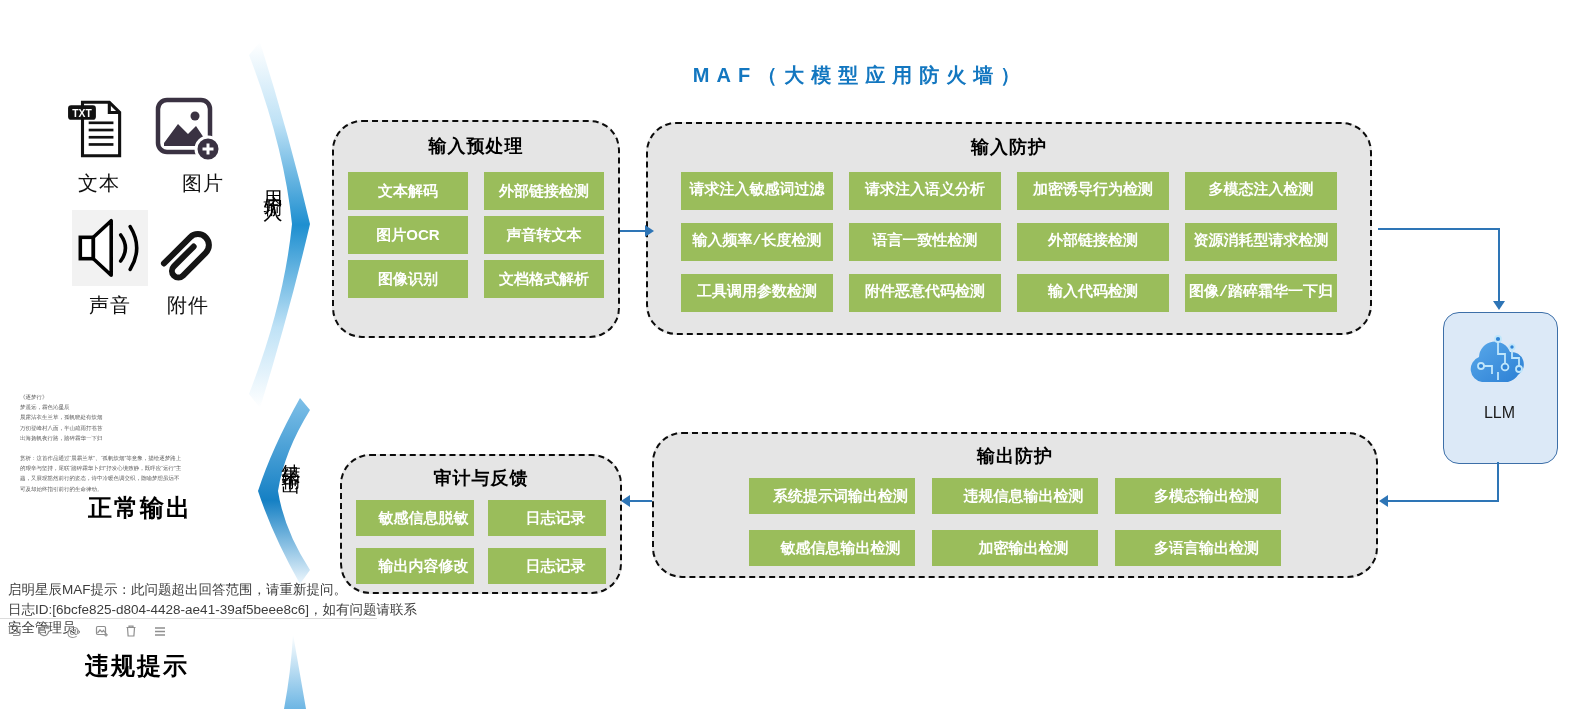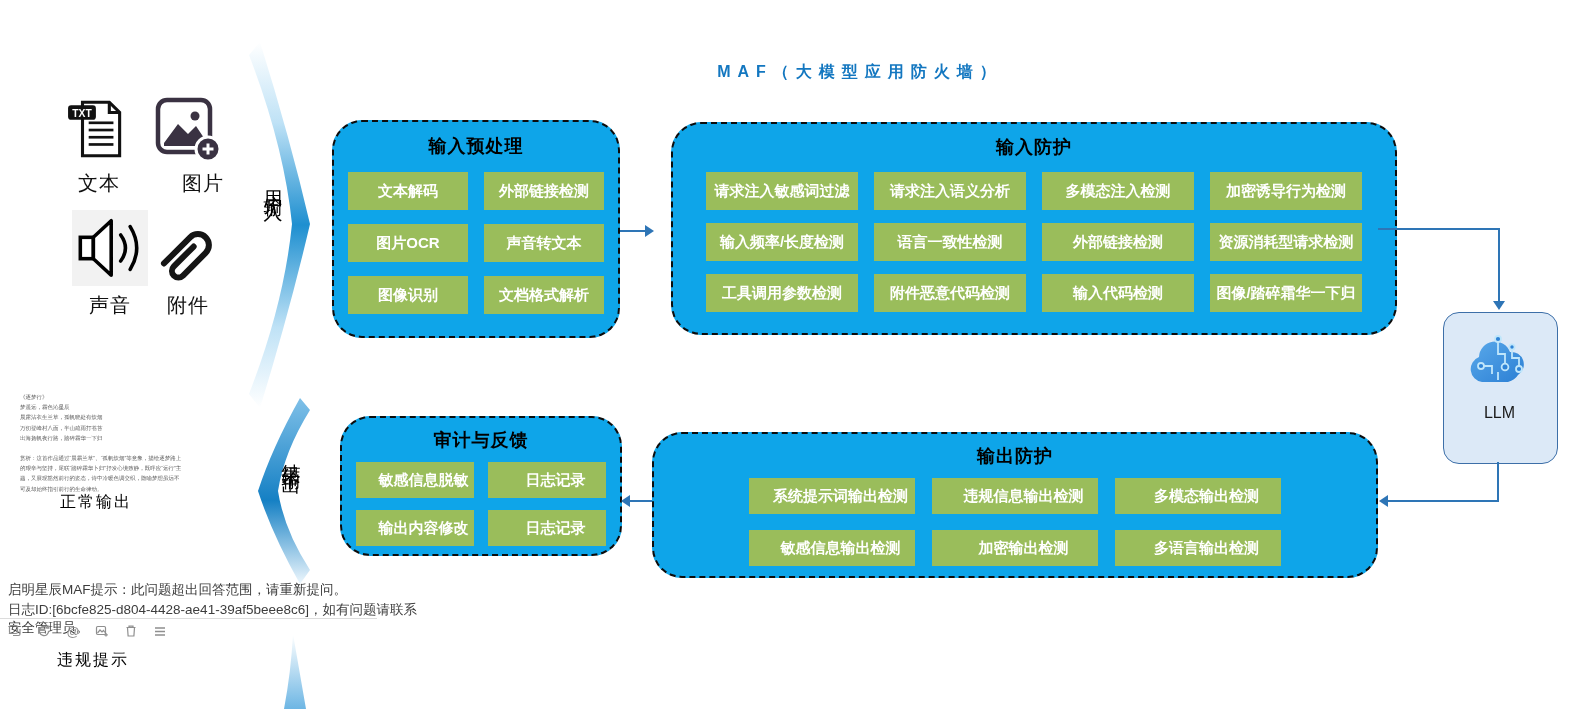--- a/index.html
+++ b/index.html
@@ -3,28 +3,28 @@
 <meta charset="utf-8">
 <style>
   html,body{margin:0;padding:0;background:#fff;}
   body{font-family:"Liberation Sans","DejaVu Sans",sans-serif;}
   #canvas{position:relative;width:1584px;height:709px;background:#fff;overflow:hidden;}
 
   .abs{position:absolute;}
 
   
   .main-title{left:560px;top:62px;width:600px;text-align:center;
-    font-size:16px;font-weight:bold;color:#1377c0;letter-spacing:7px;}
+    font-size:20px;font-weight:bold;color:#1377c0;letter-spacing:7px;}
 
   
   .io-label{font-size:20px;color:#111;text-align:center;letter-spacing:1px;}
   .speaker-bg{background:#f2f2f2;}
 
   
-  .dashed-box{border:2.5px dashed #0c0c0c;border-radius:30px;background:#0ea5e9;}
+  .dashed-box{border:2.5px dashed #0c0c0c;border-radius:30px;background:#e5e5e5;}
   .box-title{text-align:center;font-size:18px;font-weight:bold;color:#000;letter-spacing:1px;}
   .btn-grid{display:grid;justify-content:center;align-items:center;}
   .chip{background:#9abd5b;color:#fff;font-weight:bold;font-size:15px;
     display:flex;align-items:center;justify-content:center;text-align:center;
     min-height:38px;line-height:1.25;padding:1px 3px;box-sizing:border-box;}
   .chip.small{min-height:36px;padding-left:20px;}
 
   
   .llm-box{left:1443px;top:312px;width:113px;height:150px;border:1.5px solid #3d6fa8;
     border-radius:16px;background:#dce9f7;}
@@ -39,21 +39,21 @@
   .arr.left{border-top:6px solid transparent;border-bottom:6px solid transparent;border-right:9px solid #2e75b6;}
   .arr.down{border-left:6px solid transparent;border-right:6px solid transparent;border-top:9px solid #2e75b6;}
 
   
   .v-text{writing-mode:vertical-rl;text-orientation:upright;font-size:19px;color:#000;
     letter-spacing:4px;font-weight:500;}
 
   
   .poem{left:20px;top:392px;width:162px;font-size:5.5px;line-height:1.85;color:#5a5a5a;
     white-space:pre-line;}
-  .big-caption{font-size:16px;color:#000;letter-spacing:2px;}
+  .big-caption{font-size:24px;color:#000;text-align:center;letter-spacing:2px;font-weight:bold;}
 
   
   .violation-line{left:8px;width:420px;font-size:13.5px;color:#3c3c3c;}
   .divider{left:0;top:618px;width:377px;height:1px;background:#dcdcdc;}
   .toolbar{left:8px;top:624px;display:flex;gap:15px;align-items:center;color:#8f8f8f;}
   .tool{width:14px;height:14px;display:inline-flex;align-items:center;justify-content:center;cursor:pointer;}
   .at-glyph{font-size:13px;color:#8f8f8f;line-height:1;}
 </style>
 </head>
 <body>
@@ -118,37 +118,37 @@
           <stop offset="1" stop-color="#ffffff"></stop>
         </linearGradient>
       </defs>
       <path d="M22 0 Q52 96 72 182 Q52 268 22 366 L11 352 Q46 262 54 182 Q46 104 11 13 Z" fill="url(#g-in)"></path>
     </svg>
   </div>
   <div class="abs v-text" style="left:260px;top:175px;">用户输入</div>
 
   <div class="abs dashed-box" style="left:332px;top:120px;width:288px;height:218px;box-sizing:border-box;">
     <div class="box-title" style="margin-top:12px;">输入预处理</div>
-    <div class="btn-grid" style="margin-top:14px;grid-template-columns:120px 120px;gap:14px 16px;">
+    <div class="btn-grid" style="margin-top:14px;grid-template-columns:120px 120px;gap:6px 16px;">
       <div class="chip">文本解码</div>
       <div class="chip">外部链接检测</div>
       <div class="chip">图片OCR</div>
       <div class="chip">声音转文本</div>
       <div class="chip">图像识别</div>
       <div class="chip">文档格式解析</div>
     </div>
   </div>
 
-  <div class="abs dashed-box" style="left:671px;top:122px;width:726px;height:213px;box-sizing:border-box;">
+  <div class="abs dashed-box" style="left:646px;top:122px;width:726px;height:213px;box-sizing:border-box;font-family:Liberation Mono, monospace;">
     <div class="box-title" style="margin-top:11px;">输入防护</div>
     <div class="btn-grid" style="margin-top:13px;grid-template-columns:repeat(4,152px);gap:13px 16px;">
       <div class="chip">请求注入敏感词过滤</div>
       <div class="chip">请求注入语义分析</div>
+      <div class="chip">加密诱导行为检测</div>
       <div class="chip">多模态注入检测</div>
-      <div class="chip">加密诱导行为检测</div>
       <div class="chip">输入频率/长度检测</div>
       <div class="chip">语言一致性检测</div>
       <div class="chip">外部链接检测</div>
       <div class="chip">资源消耗型请求检测</div>
       <div class="chip">工具调用参数检测</div>
       <div class="chip">附件恶意代码检测</div>
       <div class="chip">输入代码检测</div>
       <div class="chip">图像/踏碎霜华一下归</div>
     </div>
   </div>
@@ -173,21 +173,21 @@
         <circle cx="36" cy="9" r="3"></circle>
         <circle cx="43" cy="37" r="3.4"></circle>
         <circle cx="19" cy="36" r="3"></circle>
         <circle cx="57" cy="39" r="3"></circle>
         <circle cx="50" cy="17" r="2.6"></circle>
       </g>
     </svg>
   </div>
   <div class="abs llm-label">LLM</div>
 
-  <div class="abs dashed-box" style="left:340px;top:416px;width:282px;height:140px;box-sizing:border-box;">
+  <div class="abs dashed-box" style="left:340px;top:454px;width:282px;height:140px;box-sizing:border-box;">
     <div class="box-title" style="margin-top:10px;">审计与反馈</div>
     <div class="btn-grid" style="margin-top:10px;grid-template-columns:118px 118px;gap:12px 14px;">
       <div class="chip small">敏感信息脱敏</div>
       <div class="chip small">日志记录</div>
       <div class="chip small">输出内容修改</div>
       <div class="chip small">日志记录</div>
     </div>
   </div>
 
   <div class="abs dashed-box" style="left:652px;top:432px;width:726px;height:146px;box-sizing:border-box;">

